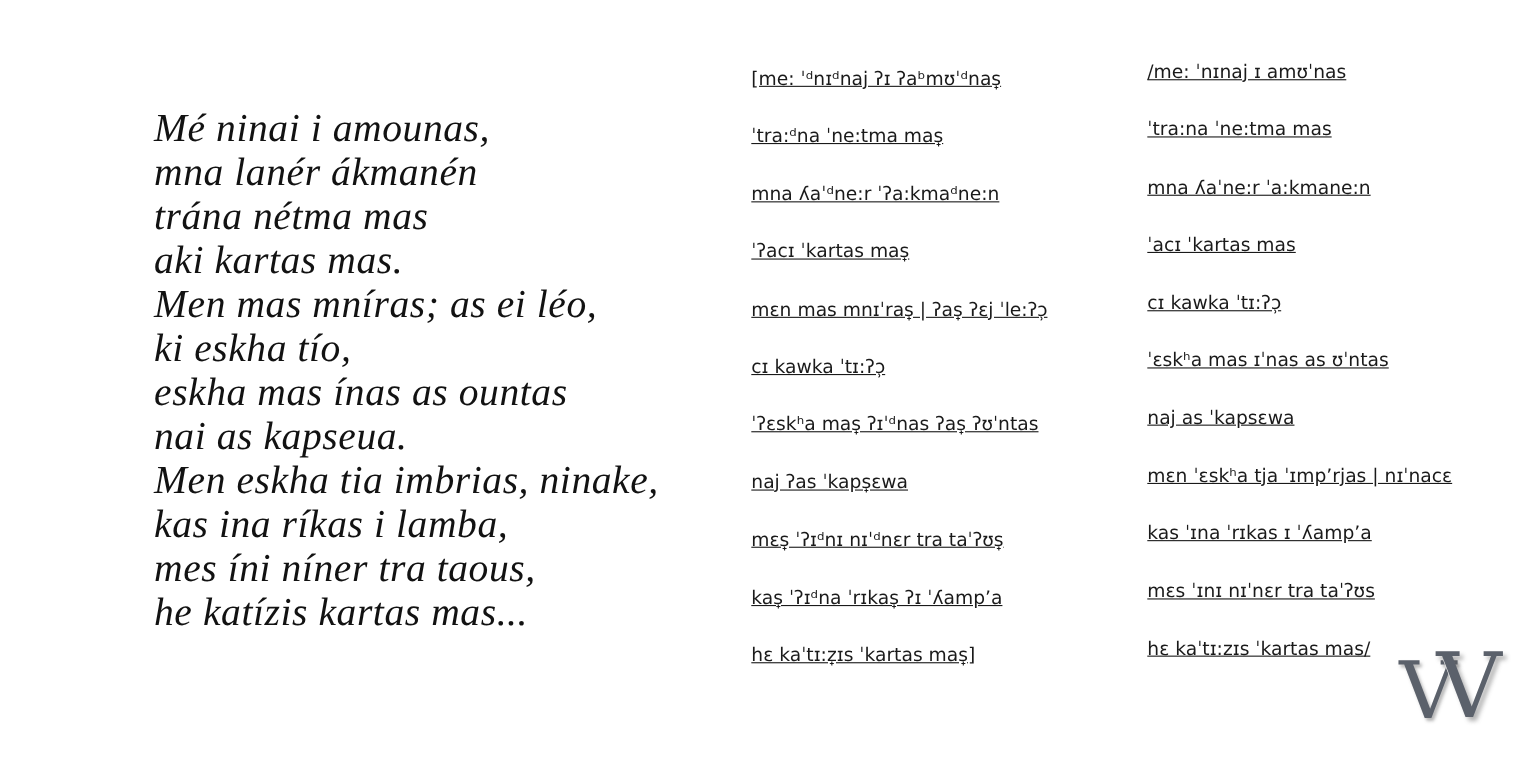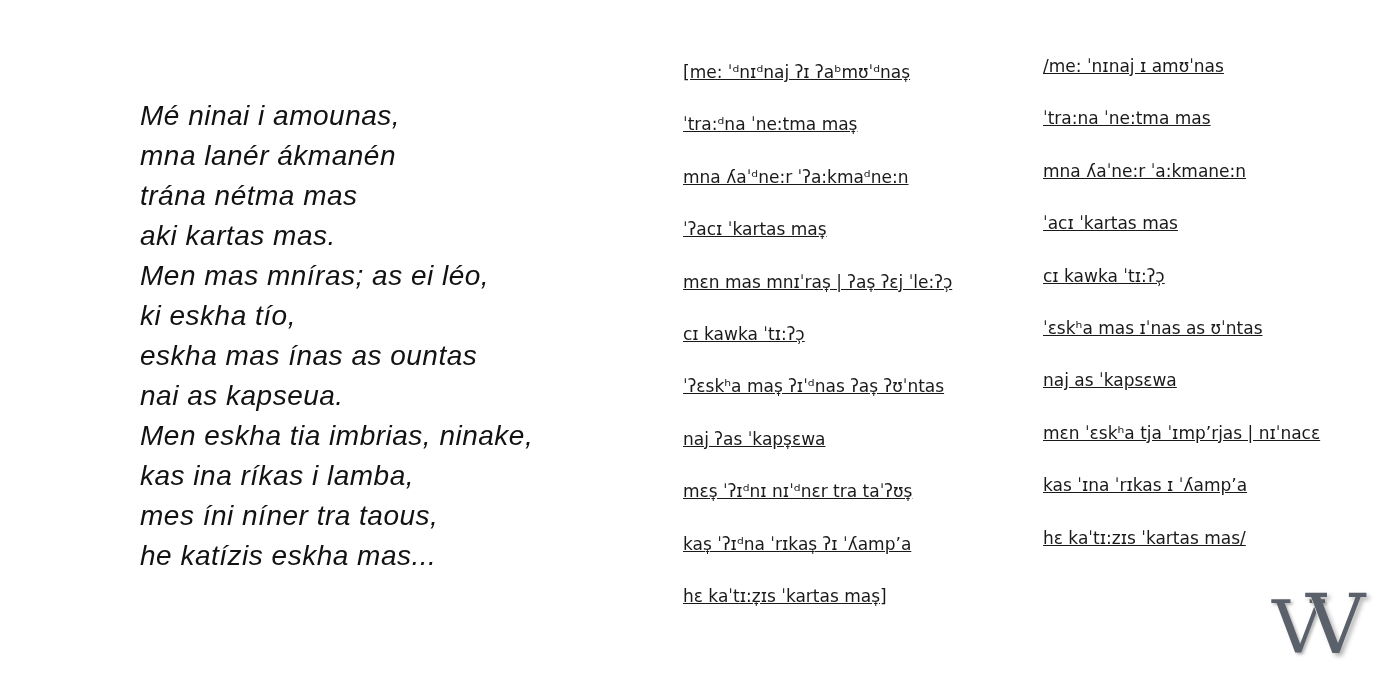--- a/index.html
+++ b/index.html
@@ -11,23 +11,23 @@
   }
   .page {
     position: relative;
     width: 1400px; height: 700px;
     background: #ffffff;
   }
   
   .poem {
     position: absolute;
     left: 140px; top: 96px;
-    font-family: Liberation Sans, sans-serif;
+    font-family: Liberation Serif, serif;
     font-style: italic;
-    font-size: 28px;
+    font-size: 36px;
     line-height: 40px;
     color: #121212;
     letter-spacing: 0.5px;
     white-space: nowrap;
   }
   
   .ipa-col {
     position: absolute;
     font-family: "DejaVu Sans", sans-serif;
     font-size: 17px;
@@ -76,21 +76,21 @@
     <div class="poem-line">mna lanér ákmanén</div>
     <div class="poem-line">trána nétma mas</div>
     <div class="poem-line">aki kartas mas.</div>
     <div class="poem-line">Men mas mníras; as ei léo,</div>
     <div class="poem-line">ki eskha tío,</div>
     <div class="poem-line">eskha mas ínas as ountas</div>
     <div class="poem-line">nai as kapseua.</div>
     <div class="poem-line">Men eskha tia imbrias, ninake,</div>
     <div class="poem-line">kas ina ríkas i lamba,</div>
     <div class="poem-line">mes íni níner tra taous,</div>
-    <div class="poem-line">he katízis eskha mas...</div>
+    <div class="poem-line">he katízis kartas mas...</div>
   </div>
 
   <div class="ipa-col narrow-col">
     <div class="ipa-line">[me: ˈᵈnɪᵈnaj ʔɪ ʔaᵇmʊˈᵈnas̟</div>
     <div class="ipa-line">ˈtra:ᵈna ˈne:tma mas̟</div>
     <div class="ipa-line">mna ʎaˈᵈne:r ˈʔa:kmaᵈne:n</div>
     <div class="ipa-line">ˈʔacɪ ˈkartas mas̟</div>
     <div class="ipa-line">mɛn mas mnɪˈras̟ | ʔas̟ ʔɛj ˈle:ʔɔ̹</div>
     <div class="ipa-line">cɪ kawka ˈtɪ:ʔɔ̹</div>
     <div class="ipa-line">ˈʔɛskʰa mas̟ ʔɪˈᵈnas ʔas̟ ʔʊˈntas</div>
@@ -103,20 +103,21 @@
   <div class="ipa-col broad-col">
     <div class="ipa-line">/me: ˈnɪnaj ɪ amʊˈnas</div>
     <div class="ipa-line">ˈtra:na ˈne:tma mas</div>
     <div class="ipa-line">mna ʎaˈne:r ˈa:kmane:n</div>
     <div class="ipa-line">ˈacɪ ˈkartas mas</div>
     <div class="ipa-line">cɪ kawka ˈtɪ:ʔɔ̹</div>
     <div class="ipa-line">ˈɛskʰa mas ɪˈnas as ʊˈntas</div>
     <div class="ipa-line">naj as ˈkapsɛwa</div>
     <div class="ipa-line">mɛn ˈɛskʰa tja ˈɪmpʼrjas | nɪˈnacɛ</div>
     <div class="ipa-line">kas ˈɪna ˈrɪkas ɪ ˈʎampʼa</div>
+    <div class="ipa-line">mɛs ˈɪnɪ nɪˈnɛr tra taˈʔʊs</div>
     <div class="ipa-line">hɛ kaˈtɪ:zɪs ˈkartas mas/</div>
   </div>
 
   <div class="w-logo">
     <span class="v1">V</span>
     <span class="v2">V</span>
   </div>
 
 </div>
 

